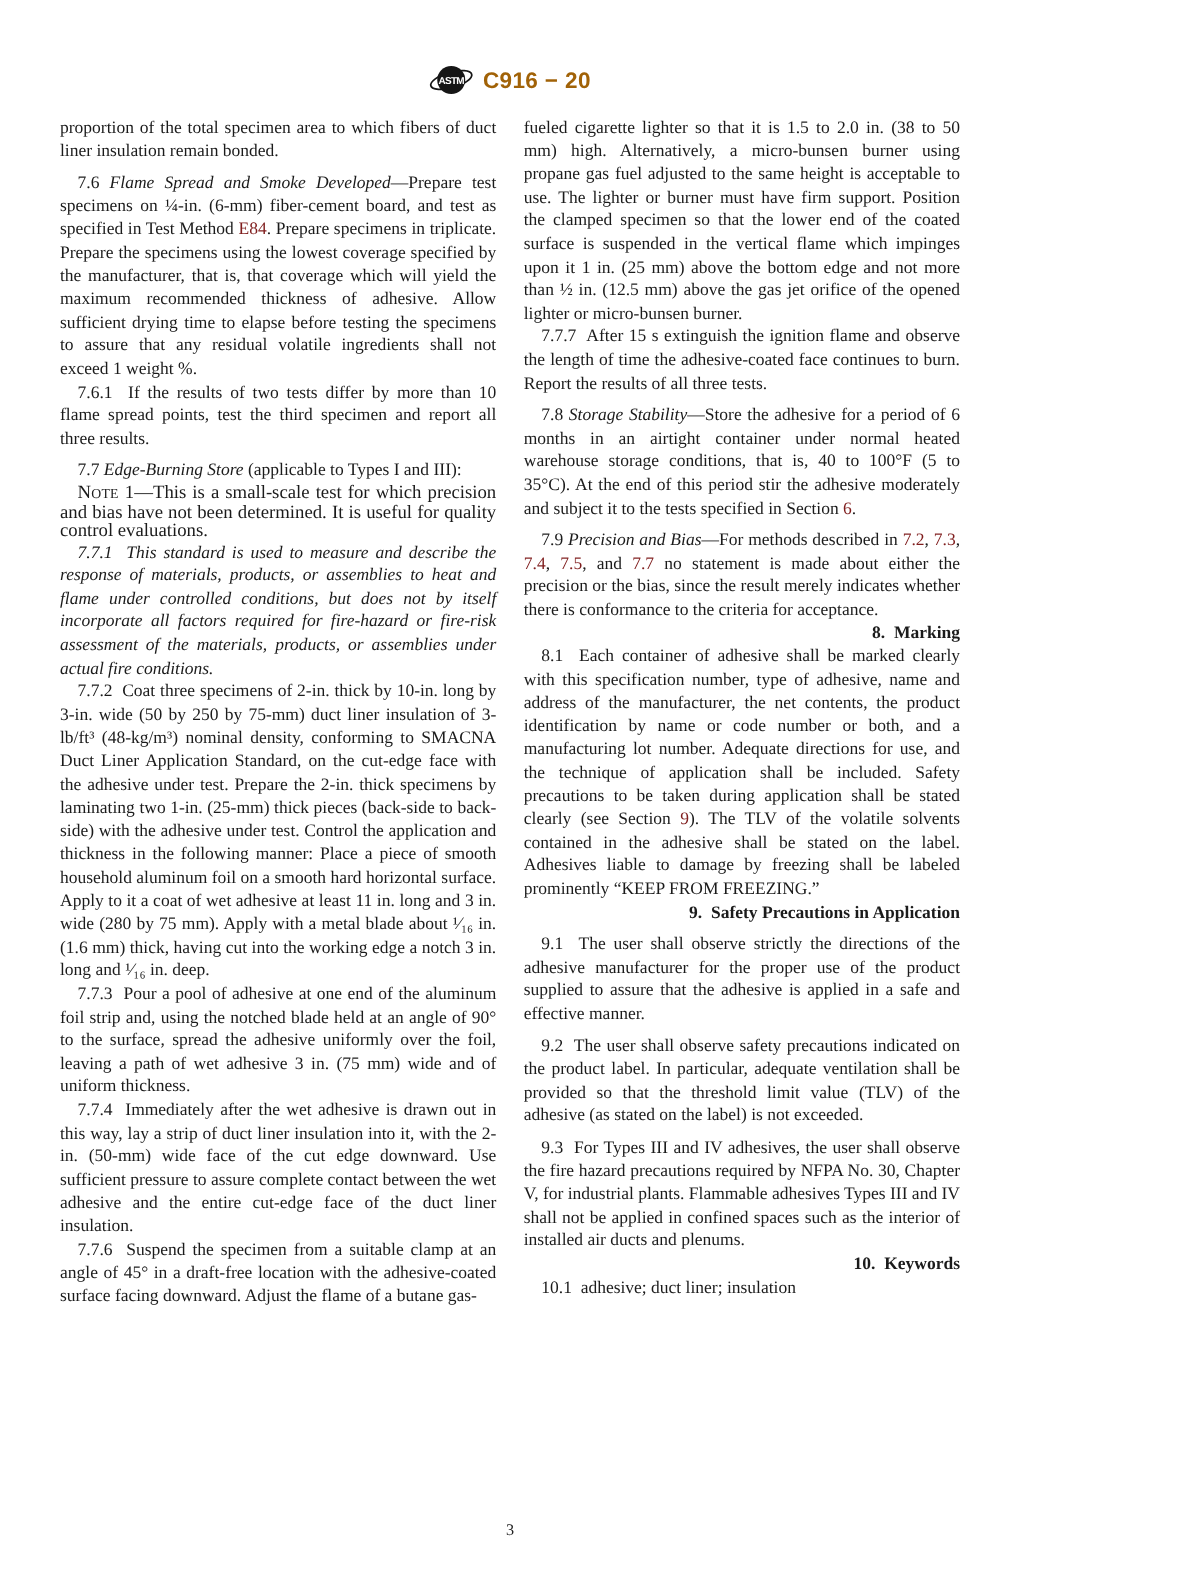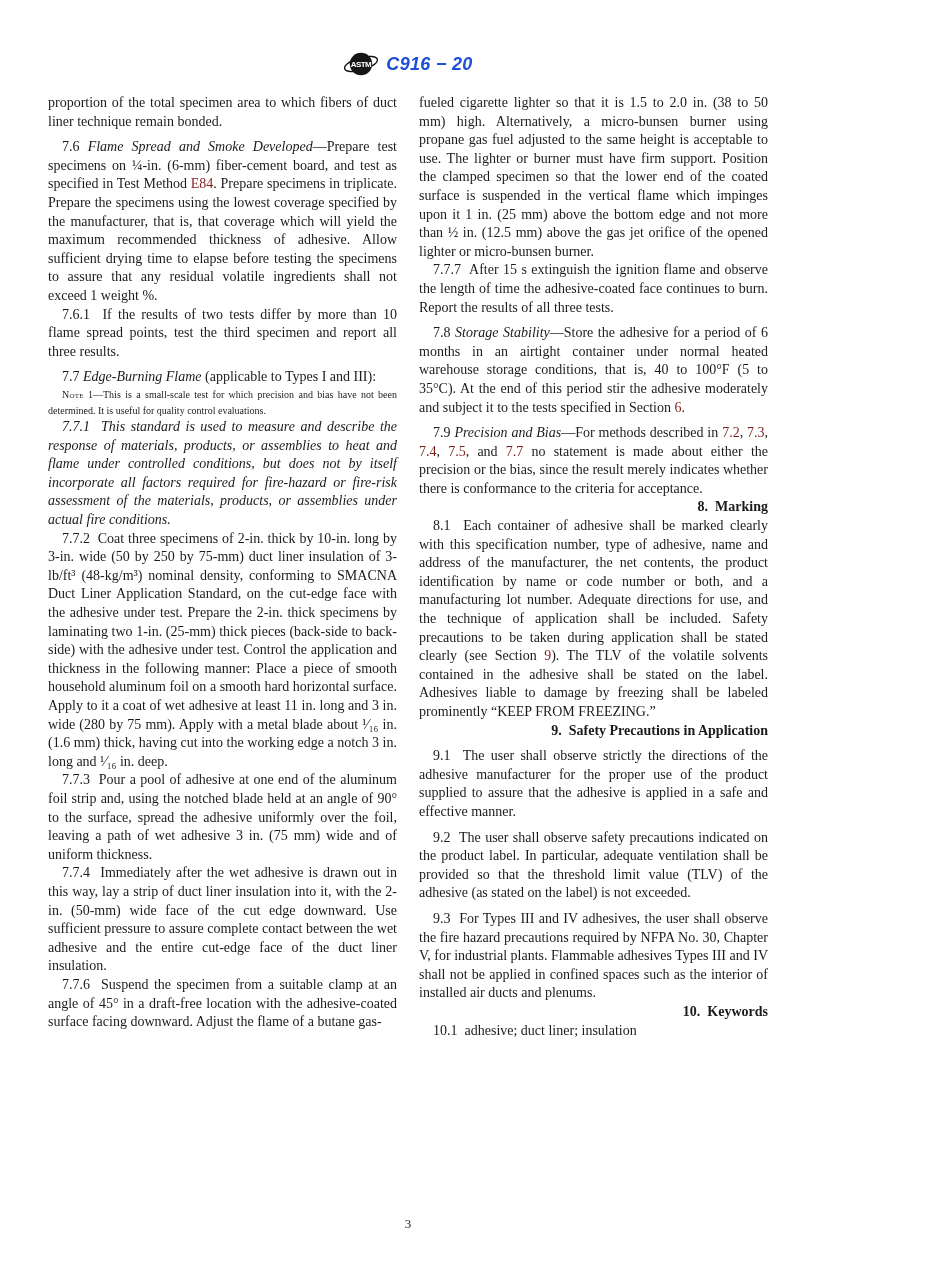--- a/index.html
+++ b/index.html
@@ -11,33 +11,33 @@
     font-family:"Liberation Serif","DejaVu Serif",serif;
     overflow:hidden;
   }
   .header{
     position:absolute;top:50px;left:0;width:100%;
     display:flex;justify-content:center;align-items:center;gap:7px;
   }
   .logo{display:inline-flex;align-items:center;}
   .doc-title{
     font-family:"Liberation Sans",sans-serif;
-    font-weight:700;font-size:18px;letter-spacing:.3px;color:#1d4ed8;font-style:italic;
+    font-weight:700;font-size:18px;letter-spacing:.3px;color:#a16207;
   }
   .columns{
     position:absolute;top:94px;left:48px;right:48px;
     display:flex;gap:22px;
   }
   .col{width:416px;font-size:14px;line-height:18.6px;text-align:justify;}
   .col p{margin:0;}
   .para{text-indent:14px;}
   .para.noindent{text-indent:0;}
   .para.lead{margin-top:7px;}
   .note{
-    font-size:10px;line-height:15.6px;
+    font-size:15px;line-height:15.6px;
     margin:9px 0 8px;text-indent:14px;
   }
   .smallcaps{font-variant:small-caps;letter-spacing:.2px;}
   .heading{
     font-weight:700;margin:13px 0 6px;text-indent:0;text-align:right;
   }
   .italic{font-style:italic;}
   .ref{color:#7f1d1d;cursor:pointer;}
   .footer{
     position:absolute;left:0;right:0;bottom:40px;
@@ -55,24 +55,24 @@
         <ellipse cx="18" cy="14" rx="17" ry="6.2" fill="none" stroke="#161616" stroke-width="1.4" transform="rotate(-16 18 14)"></ellipse>
         <circle cx="18" cy="14" r="11.2" fill="#161616"></circle>
         <text x="18" y="17.2" text-anchor="middle" font-size="8" font-weight="bold" letter-spacing="-0.6" fill="#ffffff" font-family="'Liberation Sans',sans-serif">ASTM</text>
       </svg>
     </span>
     <span class="doc-title">C916 − 20</span>
   </div>
 
   <div class="columns">
     <div class="col">
-        <p class="para noindent"><span class="seg">proportion of the total specimen area to which fibers of duct liner technique remain bonded.</span></p>
+        <p class="para noindent"><span class="seg">proportion of the total specimen area to which fibers of duct liner insulation remain bonded.</span></p>
         <p class="para lead"><span class="seg">7.6&nbsp;</span><span class="seg italic">Flame Spread and Smoke Developed</span><span class="seg">—Prepare test specimens on ¼-in. (6-mm) fiber-cement board, and test as specified in Test Method </span><span class="seg ref">E84</span><span class="seg">. Prepare specimens in triplicate. Prepare the specimens using the lowest coverage specified by the manufacturer, that is, that coverage which will yield the maximum recommended thickness of adhesive. Allow sufficient drying time to elapse before testing the specimens to assure that any residual volatile ingredients shall not exceed 1 weight %.</span></p>
         <p class="para"><span class="seg">7.6.1&nbsp; If the results of two tests differ by more than 10 flame spread points, test the third specimen and report all three results.</span></p>
-        <p class="para lead"><span class="seg">7.7&nbsp;</span><span class="seg italic">Edge-Burning Flame</span><span class="seg">&nbsp;(applicable to Types I and III):</span></p>
+        <p class="para lead"><span class="seg">7.7&nbsp;</span><span class="seg italic">Edge-Burning Store</span><span class="seg">&nbsp;(applicable to Types I and III):</span></p>
         <p class="note"><span class="seg smallcaps">Note</span><span class="seg">&nbsp;1—This is a small-scale test for which precision and bias have not been determined. It is useful for quality control evaluations.</span></p>
         <p class="para"><span class="seg italic">7.7.1&nbsp; This standard is used to measure and describe the response of materials, products, or assemblies to heat and flame under controlled conditions, but does not by itself incorporate all factors required for fire-hazard or fire-risk assessment of the materials, products, or assemblies under actual fire conditions.</span></p>
         <p class="para"><span class="seg">7.7.2&nbsp; Coat three specimens of 2-in. thick by 10-in. long by 3-in. wide (50 by 250 by 75-mm) duct liner insulation of 3-lb/ft³ (48-kg/m³) nominal density, conforming to SMACNA Duct Liner Application Standard, on the cut-edge face with the adhesive under test. Prepare the 2-in. thick specimens by laminating two 1-in. (25-mm) thick pieces (back-side to back-side) with the adhesive under test. Control the application and thickness in the following manner: Place a piece of smooth household aluminum foil on a smooth hard horizontal surface. Apply to it a coat of wet adhesive at least 11 in. long and 3 in. wide (280 by 75 mm). Apply with a metal blade about ¹⁄₁₆ in. (1.6 mm) thick, having cut into the working edge a notch 3 in. long and ¹⁄₁₆ in. deep.</span></p>
         <p class="para"><span class="seg">7.7.3&nbsp; Pour a pool of adhesive at one end of the aluminum foil strip and, using the notched blade held at an angle of 90° to the surface, spread the adhesive uniformly over the foil, leaving a path of wet adhesive 3 in. (75 mm) wide and of uniform thickness.</span></p>
         <p class="para"><span class="seg">7.7.4&nbsp; Immediately after the wet adhesive is drawn out in this way, lay a strip of duct liner insulation into it, with the 2-in. (50-mm) wide face of the cut edge downward. Use sufficient pressure to assure complete contact between the wet adhesive and the entire cut-edge face of the duct liner insulation.</span></p>
         <p class="para"><span class="seg">7.7.6&nbsp; Suspend the specimen from a suitable clamp at an angle of 45° in a draft-free location with the adhesive-coated surface facing downward. Adjust the flame of a butane gas-</span></p>
       </div>
     <div class="col">
         <p class="para noindent"><span class="seg">fueled cigarette lighter so that it is 1.5 to 2.0 in. (38 to 50 mm) high. Alternatively, a micro-bunsen burner using propane gas fuel adjusted to the same height is acceptable to use. The lighter or burner must have firm support. Position the clamped specimen so that the lower end of the coated surface is suspended in the vertical flame which impinges upon it 1 in. (25 mm) above the bottom edge and not more than ½ in. (12.5 mm) above the gas jet orifice of the opened lighter or micro-bunsen burner.</span></p>
         <p class="para"><span class="seg">7.7.7&nbsp; After 15 s extinguish the ignition flame and observe the length of time the adhesive-coated face continues to burn. Report the results of all three tests.</span></p>

